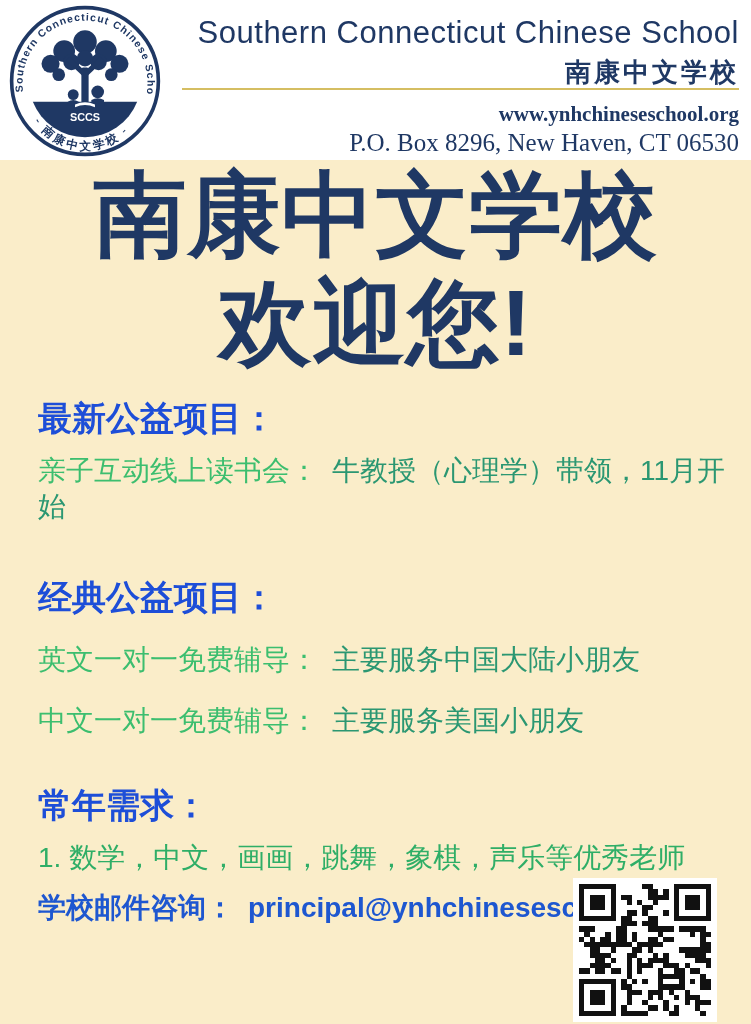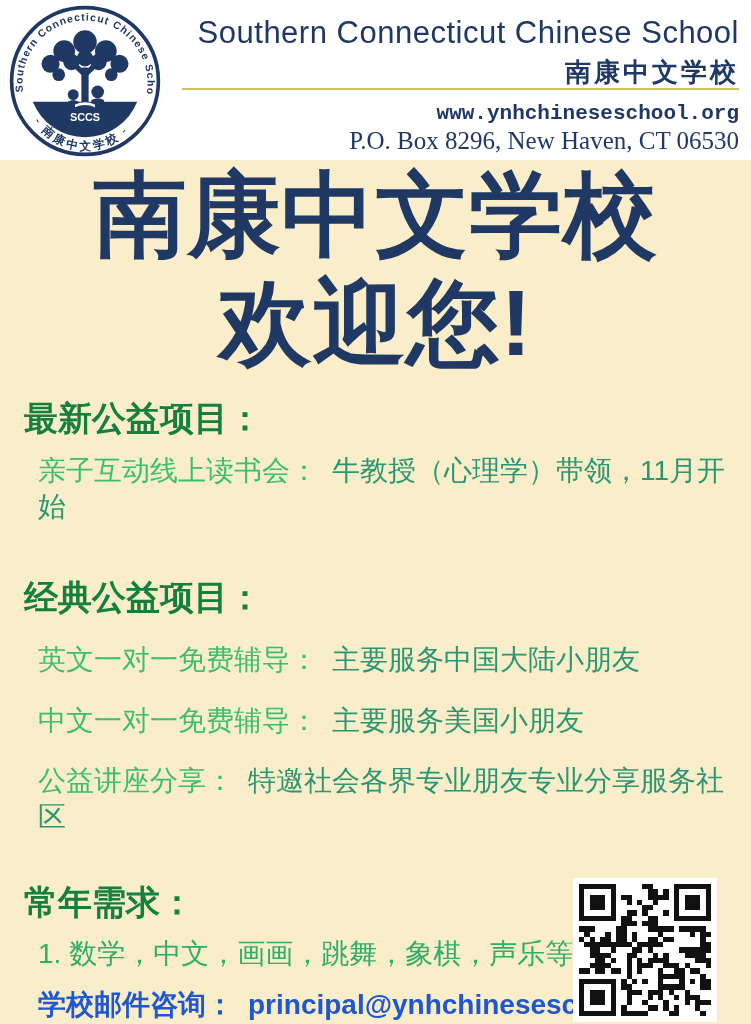--- a/index.html
+++ b/index.html
@@ -9,27 +9,27 @@
     font-family:"Liberation Sans", sans-serif;
   }
   
   .header{position:absolute;top:0;left:0;width:751px;height:160px;background:#ffffff;}
   .logo{position:absolute;left:8px;top:4px;width:154px;height:154px;z-index:3;}
   .header-text{position:absolute;right:12px;top:16px;text-align:right;color:#1F3864;}
   .title-en{font-size:31px;font-weight:500;letter-spacing:.5px;line-height:1.1;}
   .title-cn{font-size:26px;font-weight:bold;letter-spacing:3px;margin-top:5px;
             font-family:"Liberation Serif", serif;}
   .gold-line{position:absolute;left:182px;top:88px;right:12px;height:2px;background:#D5BE62;}
-  .site{margin-top:12px;font-family:Liberation Mono, monospace;font-weight:bold;font-size:21px;}
+  .site{margin-top:12px;font-family:Liberation Serif, serif;font-weight:bold;font-size:21px;}
   .pobox{margin-top:2px;font-family:"Liberation Serif", serif;font-size:25px;}
   
   .body{position:absolute;top:160px;left:0;right:0;bottom:0;background:#FAEDC9;z-index:1;}
   .hero{color:#1F3864;text-align:center;font-weight:bold;font-size:93px;line-height:1.16;
         margin-top:2px;letter-spacing:1px;}
-  .sec-heading{color:#15803d;font-weight:bold;font-size:34px;line-height:1.2;margin:0 0 0 24px;}
+  .sec-heading{color:#1d4ed8;font-weight:bold;font-size:34px;line-height:1.2;margin:0 0 0 38px;}
   .h1m{margin-top:20px;}
   .h2m{margin-top:52px;}
   .h3m{margin-top:46px;}
   .line{font-weight:normal;font-size:28px;line-height:1.3;margin:14px 0 0 38px;}
   .g-label{color:#3CBE6F;}
   .g-content{color:#2B9772;}
   .sp16{margin-top:24px;}
   .need{color:#2FAE67;}
   .blue-line{color:#1E57D0;font-weight:bold;font-size:28px;line-height:1.3;margin:14px 0 0 38px;}
   .gap{display:inline-block;width:14px;}
@@ -108,23 +108,20 @@
     <div class="line">
       <span class="g-label">亲子互动线上读书会：</span><span class="gap"></span><span class="g-content">牛教授（心理学）带领，11月开始</span>
     </div>
 
     <div class="sec-heading h2m">经典公益项目：</div>
     <div class="line sp16">
       <span class="g-label">英文一对一免费辅导：</span><span class="gap"></span><span class="g-content">主要服务中国大陆小朋友</span>
     </div>
     <div class="line sp16">
       <span class="g-label">中文一对一免费辅导：</span><span class="gap"></span><span class="g-content">主要服务美国小朋友</span>
-    </div>
-    <div class="line sp16">
-      <span class="g-label">公益讲座分享：</span><span class="gap"></span><span class="g-content">特邀社会各界专业朋友专业分享服务社区</span>
     </div>
 
     <div class="sec-heading h3m">常年需求：</div>
     <div class="line need">
       <span>1.</span>
       <span>数学，中文，画画，跳舞，象棋，声乐等优秀老师</span>
     </div>
 
     <div class="blue-line">
       <span>学校邮件咨询：</span><span class="gap"></span><span>principal@ynhchineseschool.org</span>

